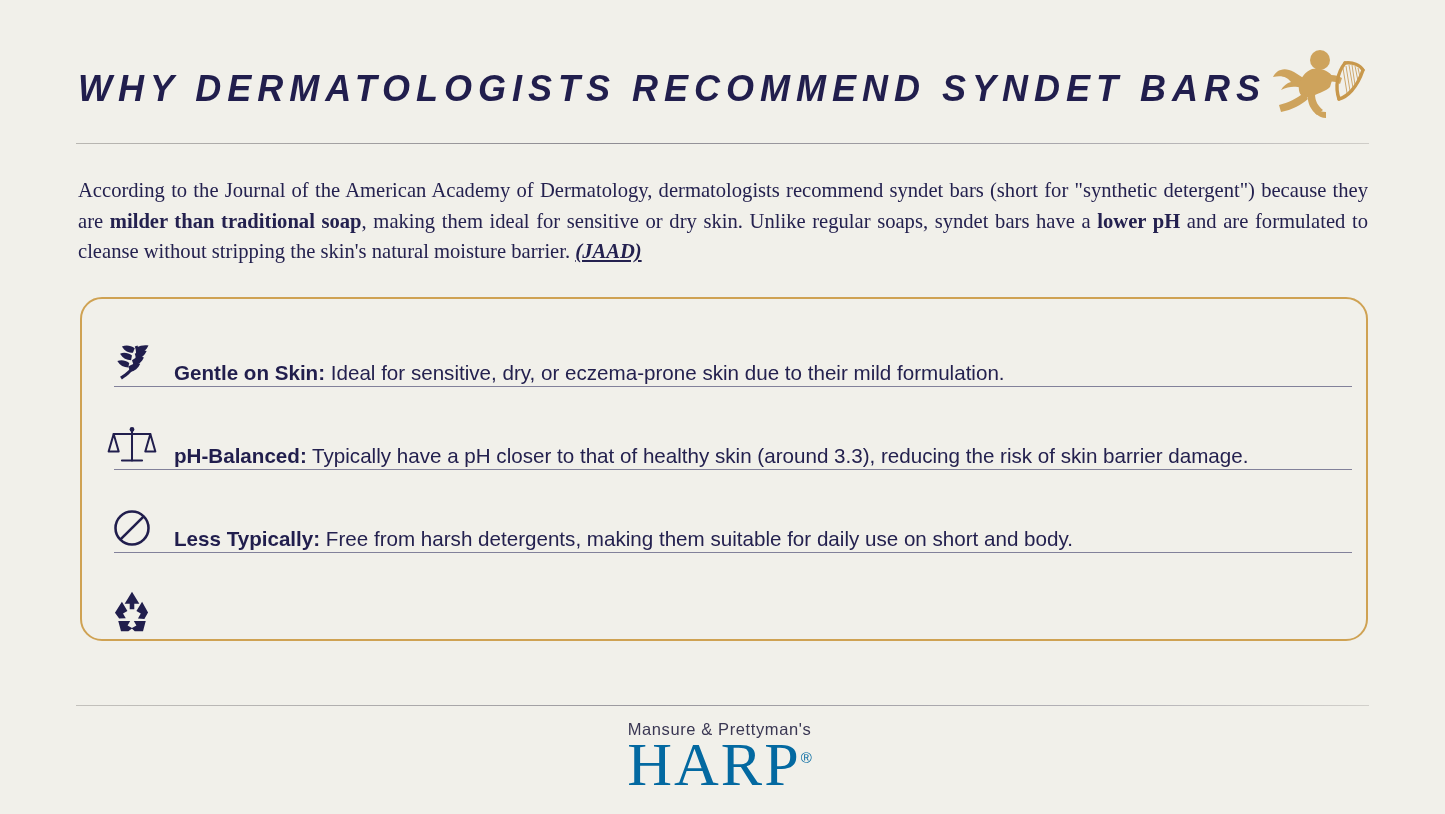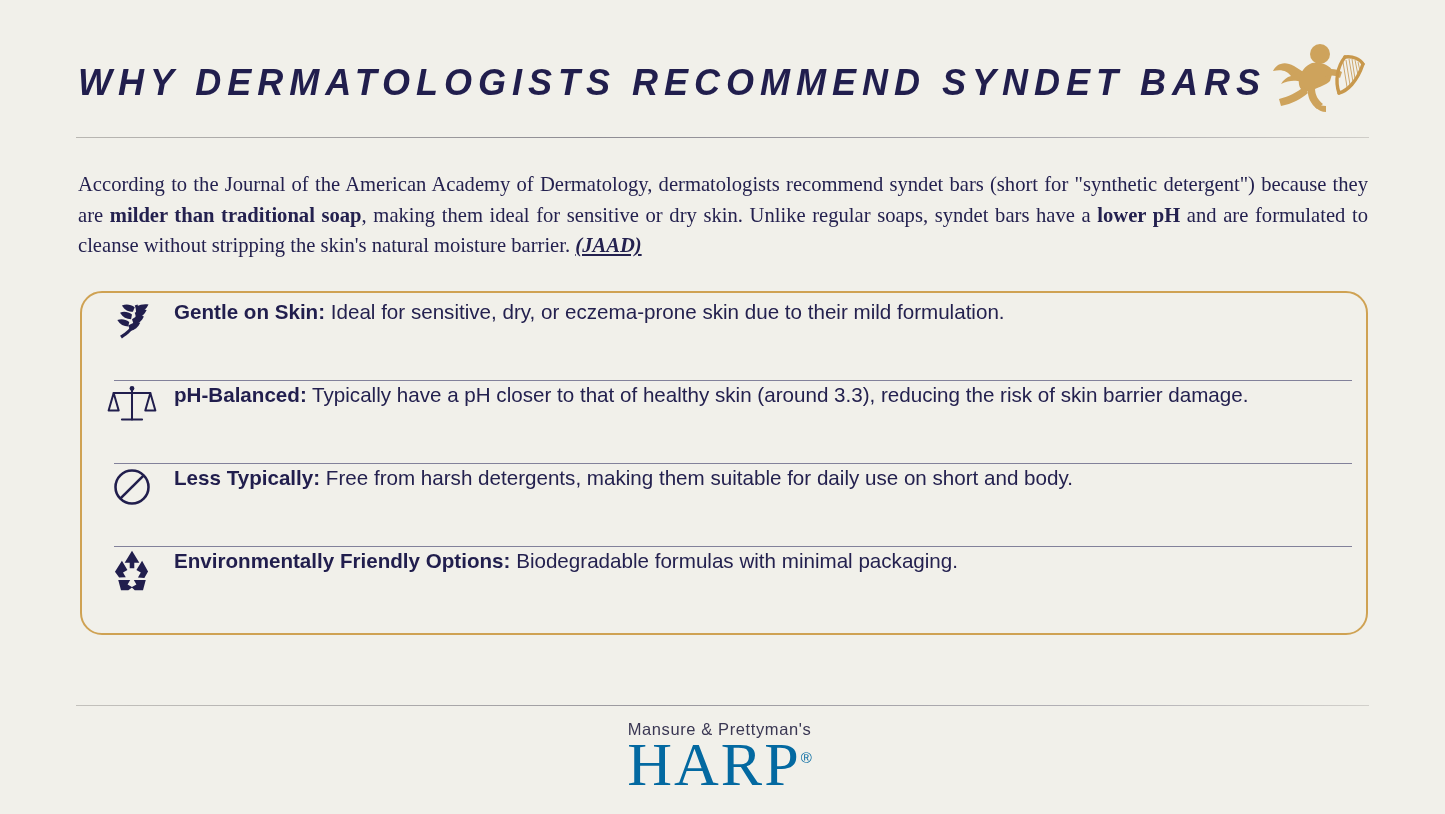--- a/index.html
+++ b/index.html
@@ -12,21 +12,21 @@
     background: #f1f0ea;
     font-family: "Liberation Sans", sans-serif;
     color: #221f49;
     overflow: hidden;
   }
   .page {
     position: relative;
     width: 1445px;
     height: 814px;
     box-sizing: border-box;
-    padding: 7px 76px;
+    padding: 13px 76px;
   }
 
   
   .header {
     position: relative;
     height: 132px;
   }
   .title {
     position: absolute;
     left: 2px;
@@ -78,21 +78,21 @@
   .benefits-card {
     position: relative;
     margin: 30px 1px 0 4px;
     border: 2px solid #cfa253;
     border-radius: 22px;
     padding: 4px 30px 4px 16px;
     background: transparent;
   }
   .benefit-row {
     display: flex;
-    align-items: flex-start;
+    align-items: flex-end;
     position: relative;
     min-height: 83px;
     padding: 0 0 0 6px;
   }
   .benefit-row + .benefit-row::before {
     content: "";
     position: absolute;
     left: 16px;
     right: -16px;
     top: 0;
@@ -263,21 +263,20 @@
         <svg viewBox="0 0 48 48" width="44" height="44" aria-hidden="true">
           <g fill="#211e4d">
             <path d="M24 3 L32 16 L26.5 16 L26.5 22 L21.5 22 L21.5 16 L16 16 Z"></path>
             <path d="M13 14 L19 24 L14.2 26.8 L17.2 32 L10 32.2 L5.4 26 Z"></path>
             <path d="M35 14 L41.5 25.5 L37.5 32.6 L30.5 32.2 L33.6 26.8 L28.8 24 Z"></path>
             <path d="M9 35 L22 35 L19.2 39.8 L24.4 42.8 L20 46 L12 46 Z"></path>
             <path d="M39 35 L36 46 L27 46 L23.5 42.8 L28.8 39.8 L26 35 Z"></path>
           </g>
         </svg>
       </span>
-      <span class="benefit-text"><span class="bt-title">Environmentally Friendly Options:</span><span> Biodegradable formulas with minimal packaging.</span></span>
     </div>
 
   </div>
 
   <div class="footer">
     <div class="footer-rule"></div>
     <div class="footer-logo">
       <div class="footer-sup">Mansure &amp; Prettyman's</div>
       <div class="footer-wordmark"><span>HARP</span><span class="reg">®</span></div>
     </div>

